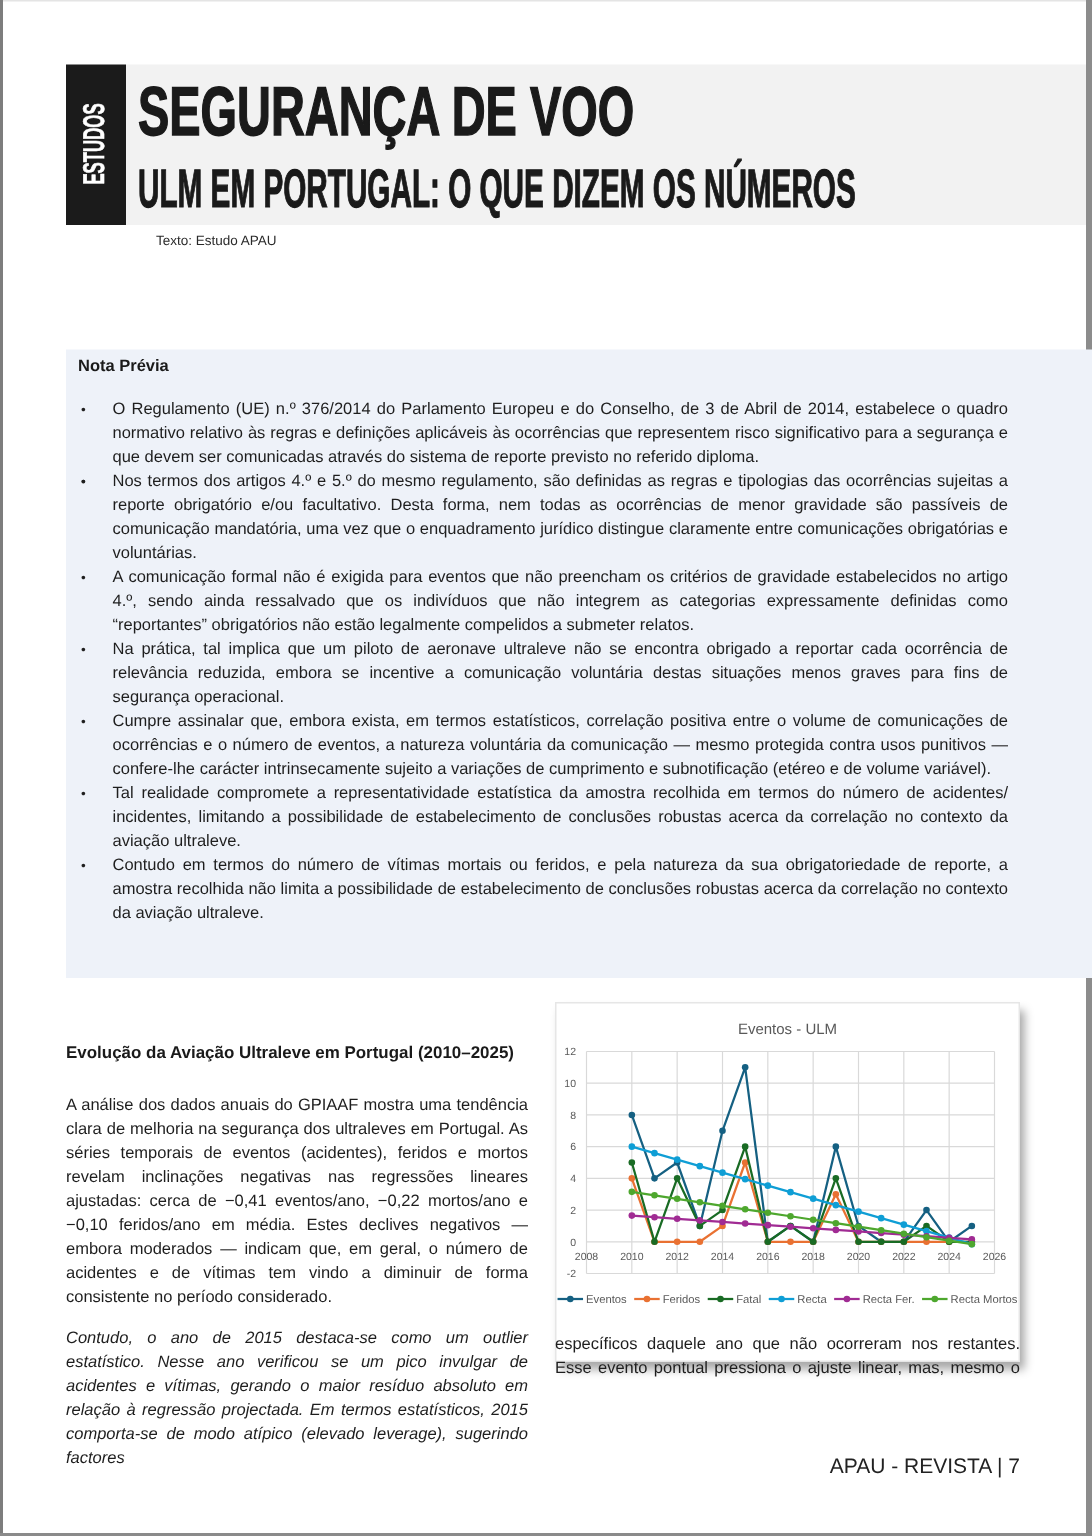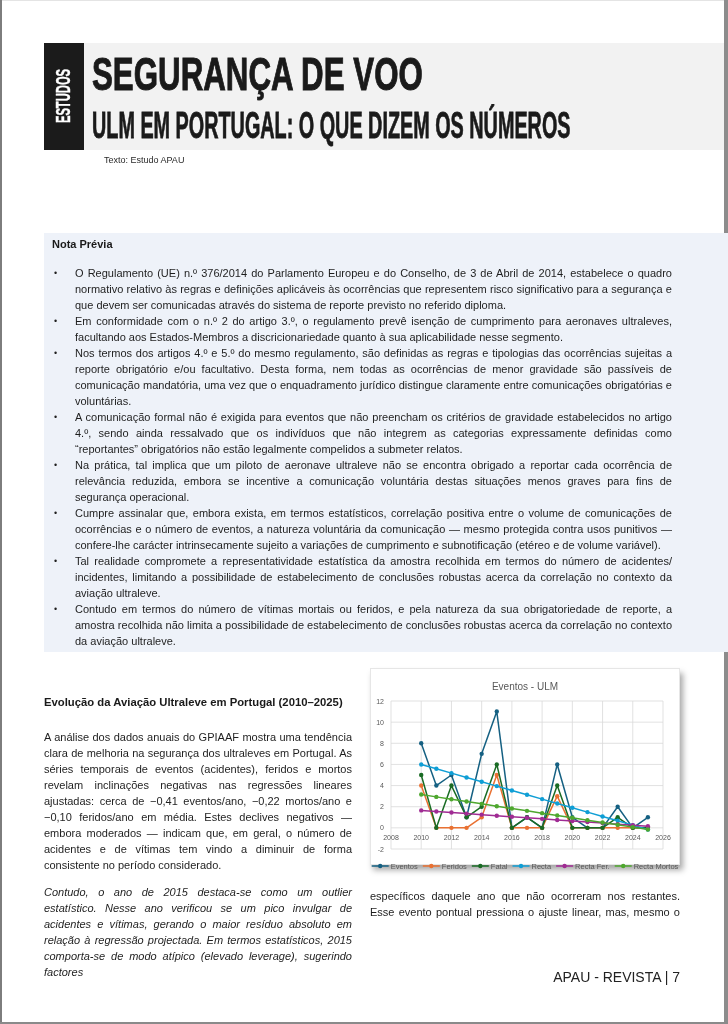--- a/index.html
+++ b/index.html
@@ -46,21 +46,21 @@
   .art-heading { top:666px; font-size:11.3px; line-height:16px; font-weight:bold; color:#1a1a1a; white-space:nowrap; }
   .para { font-size:11px; line-height:16px; text-align:justify; color:#1e1e1e; margin:0; }
   .para1 { top:698px;margin-top:31px; }
   .para2 { top:884px; text-align-last:justify;font-style:italic; }
   .col-right { left:370px; top:888px; width:310px; text-align-last:justify; }
 
   .footer { right:48px; top:969px; font-size:14px; line-height:16px; color:#222; white-space:nowrap; }
 
   
   .chart-box {
-    left:370px; top:668px; width:310px; height:197px; background:#ffffff;
+    left:370px; top:668px; width:310px; height:240px; background:#ffffff;
     border:1px solid #e6e6e6; box-sizing:border-box;
     box-shadow:3px 5px 6px rgba(0,0,0,0.35);
   }
   .chart-box svg { position:absolute; left:-1px; top:-1px; }
   .tick { font-family:"Liberation Sans", sans-serif; font-size:7px; fill:#595959; }
   .chart-title-text { font-family:"Liberation Sans", sans-serif; font-size:10px; fill:#595959; }
   .legend-text { font-family:"Liberation Sans", sans-serif; font-size:7.5px; fill:#595959; }
 </style>
 </head>
 <body>
@@ -74,21 +74,21 @@
 <div class="abs label-box"></div>
 <div class="abs section-label">ESTUDOS</div>
 <div class="abs title">SEGURANÇA DE VOO</div>
 <div class="abs subtitle">ULM EM PORTUGAL: O QUE DIZEM OS NÚMEROS</div>
 <div class="abs byline">Texto: Estudo APAU</div>
 
 <div class="abs note">
   <div class="note-title">Nota Prévia</div>
   <ul class="note-list">
     <li class="note-item"><span class="bullet">•</span><span>O Regulamento (UE) n.º 376/2014 do Parlamento Europeu e do Conselho, de 3 de Abril de 2014, estabelece o quadro normativo relativo às regras e definições aplicáveis às ocorrências que representem risco significativo para a segurança e que devem ser comunicadas através do sistema de reporte previsto no referido diploma.</span></li>
-    <li class="note-item"><span class="bullet">•</span><span>Em conformidade com o n.º 2 do artigo 3.º, o regulamento prevê isenção de cumprimento para aeronaves ultraleves, facultando aos Estados-Membros a discricionariedade quanto à sua aplicabilidade nesse segmento.</span></li>
+    <li class="note-item"><span class="bullet">•</span></li>
     <li class="note-item"><span class="bullet">•</span><span>Nos termos dos artigos 4.º e 5.º do mesmo regulamento, são definidas as regras e tipologias das ocorrências sujeitas a reporte obrigatório e/ou facultativo. Desta forma, nem todas as ocorrências de menor gravidade são passíveis de comunicação mandatória, uma vez que o enquadramento jurídico distingue claramente entre comunicações obrigatórias e voluntárias.</span></li>
     <li class="note-item"><span class="bullet">•</span><span>A comunicação formal não é exigida para eventos que não preencham os critérios de gravidade estabelecidos no artigo 4.º, sendo ainda ressalvado que os indivíduos que não integrem as categorias expressamente definidas como “reportantes” obrigatórios não estão legalmente compelidos a submeter relatos.</span></li>
     <li class="note-item"><span class="bullet">•</span><span>Na prática, tal implica que um piloto de aeronave ultraleve não se encontra obrigado a reportar cada ocorrência de relevância reduzida, embora se incentive a comunicação voluntária destas situações menos graves para fins de segurança operacional.</span></li>
     <li class="note-item"><span class="bullet">•</span><span>Cumpre assinalar que, embora exista, em termos estatísticos, correlação positiva entre o volume de comunicações de ocorrências e o número de eventos, a natureza voluntária da comunicação — mesmo protegida contra usos punitivos — confere-lhe carácter intrinsecamente sujeito a variações de cumprimento e subnotificação (etéreo e de volume variável).</span></li>
     <li class="note-item"><span class="bullet">•</span><span>Tal realidade compromete a representatividade estatística da amostra recolhida em termos do número de acidentes/ incidentes, limitando a possibilidade de estabelecimento de conclusões robustas acerca da correlação no contexto da aviação ultraleve.</span></li>
     <li class="note-item"><span class="bullet">•</span><span>Contudo em termos do número de vítimas mortais ou feridos, e pela natureza da sua obrigatoriedade de reporte, a amostra recolhida não limita a possibilidade de estabelecimento de conclusões robustas acerca da correlação no contexto da aviação ultraleve.</span></li>
   </ul>
 </div>
 
 <div class="abs col-left art-heading">Evolução da Aviação Ultraleve em Portugal (2010–2025)</div>

